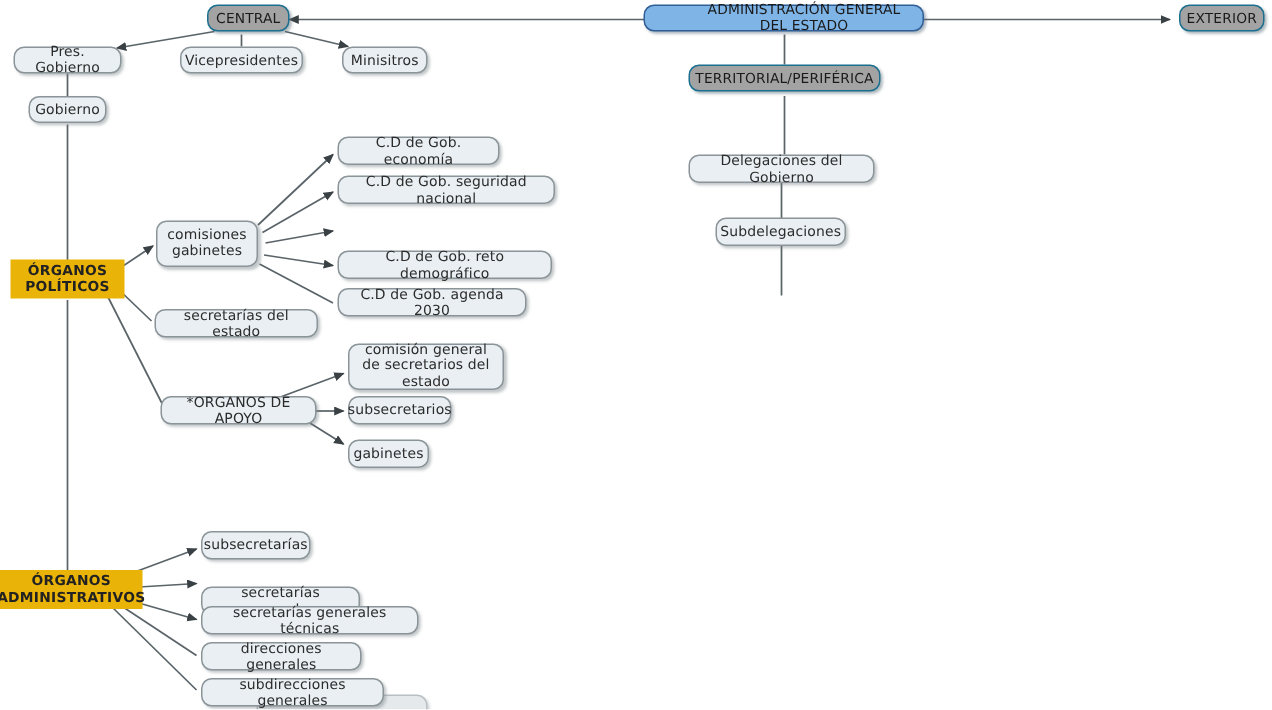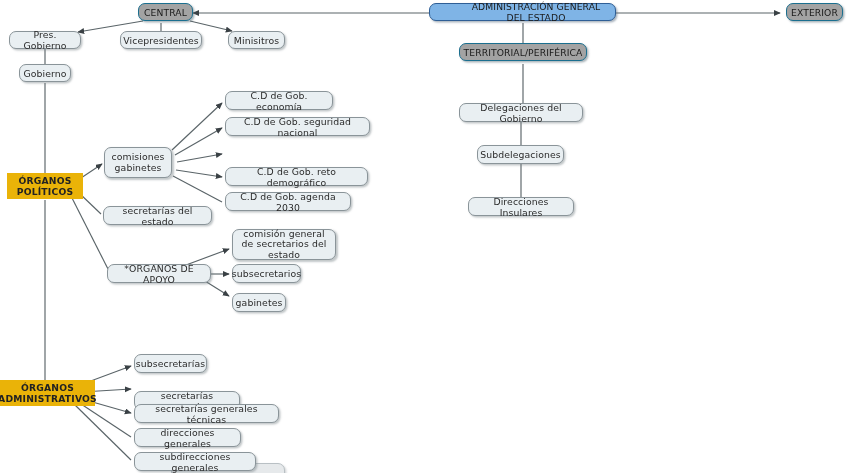--- a/index.html
+++ b/index.html
@@ -193,15 +193,14 @@
   <div class="node" style="left:134px; top:452px; width:122px; height:19px;">subdirecciones generales</div>
 
   <div class="node" style="left:134px; top:428px; width:107px; height:19px;">direcciones generales</div>
 
   <div class="ghost" style="left:171px; top:463px; width:114px; height:18px;"></div>
 
   <div class="node" style="left:459px; top:103px; width:124px; height:19px;">Delegaciones del Gobierno</div>
 
   <div class="node" style="left:477px; top:145px; width:87px; height:19px;">Subdelegaciones</div>
 
-  <div class="node" style="left:468px; top:197px; width:106px; height:19px;">Direcciones Insulares</div>
 
 </div>
 
 </body></html>

